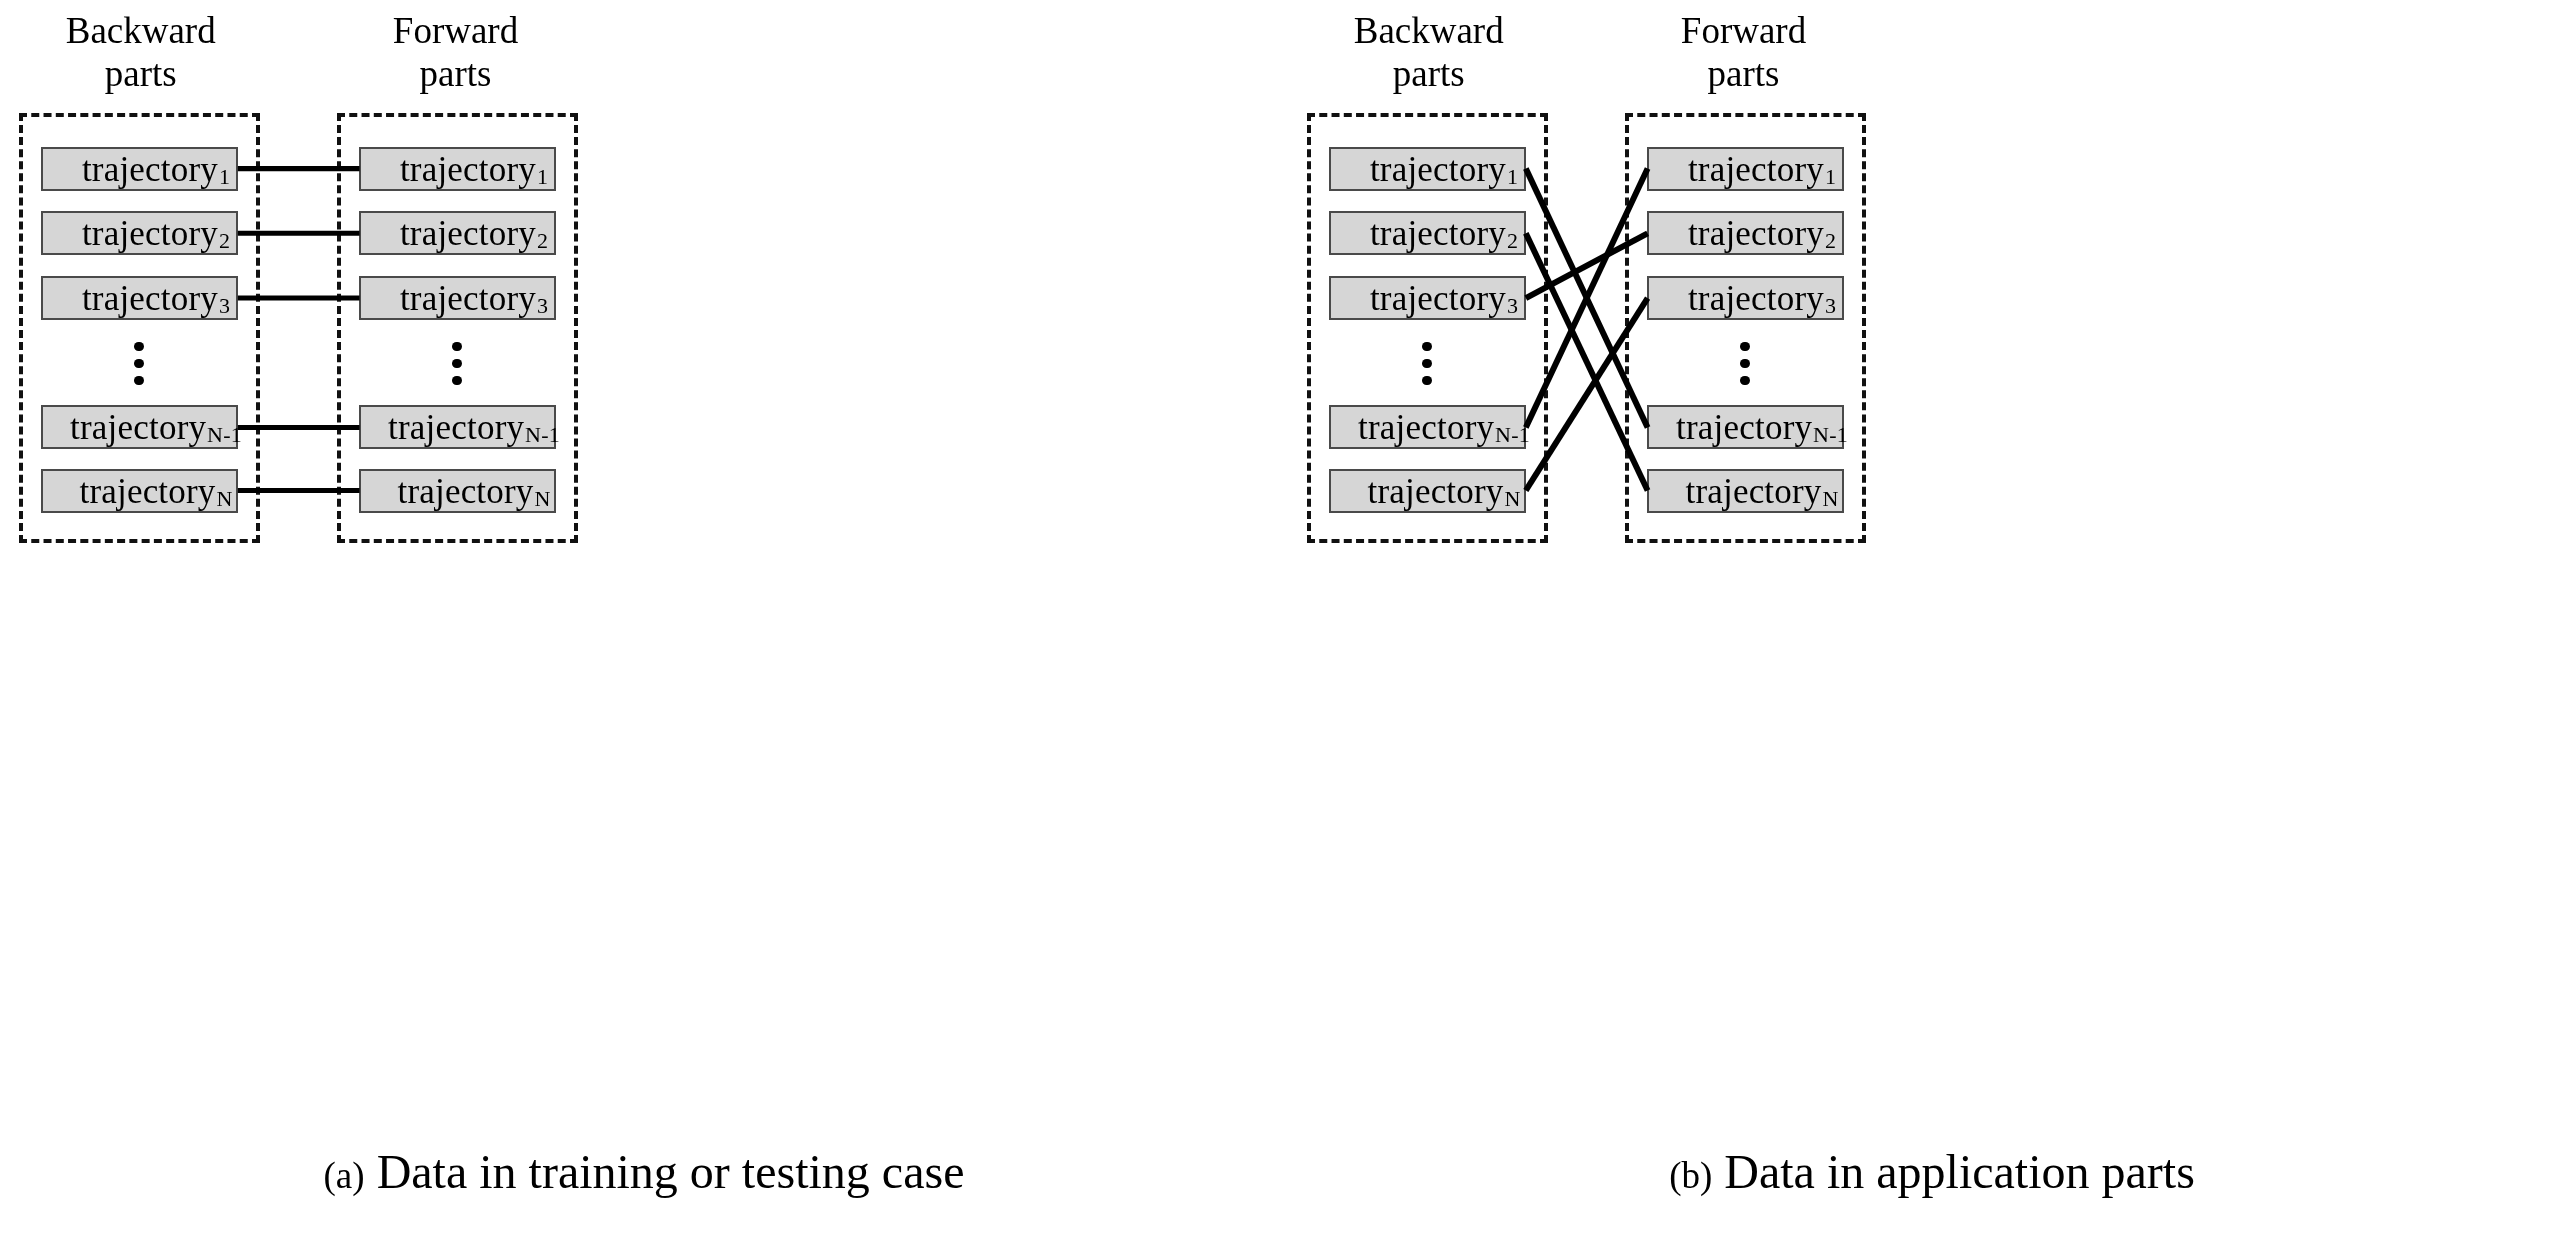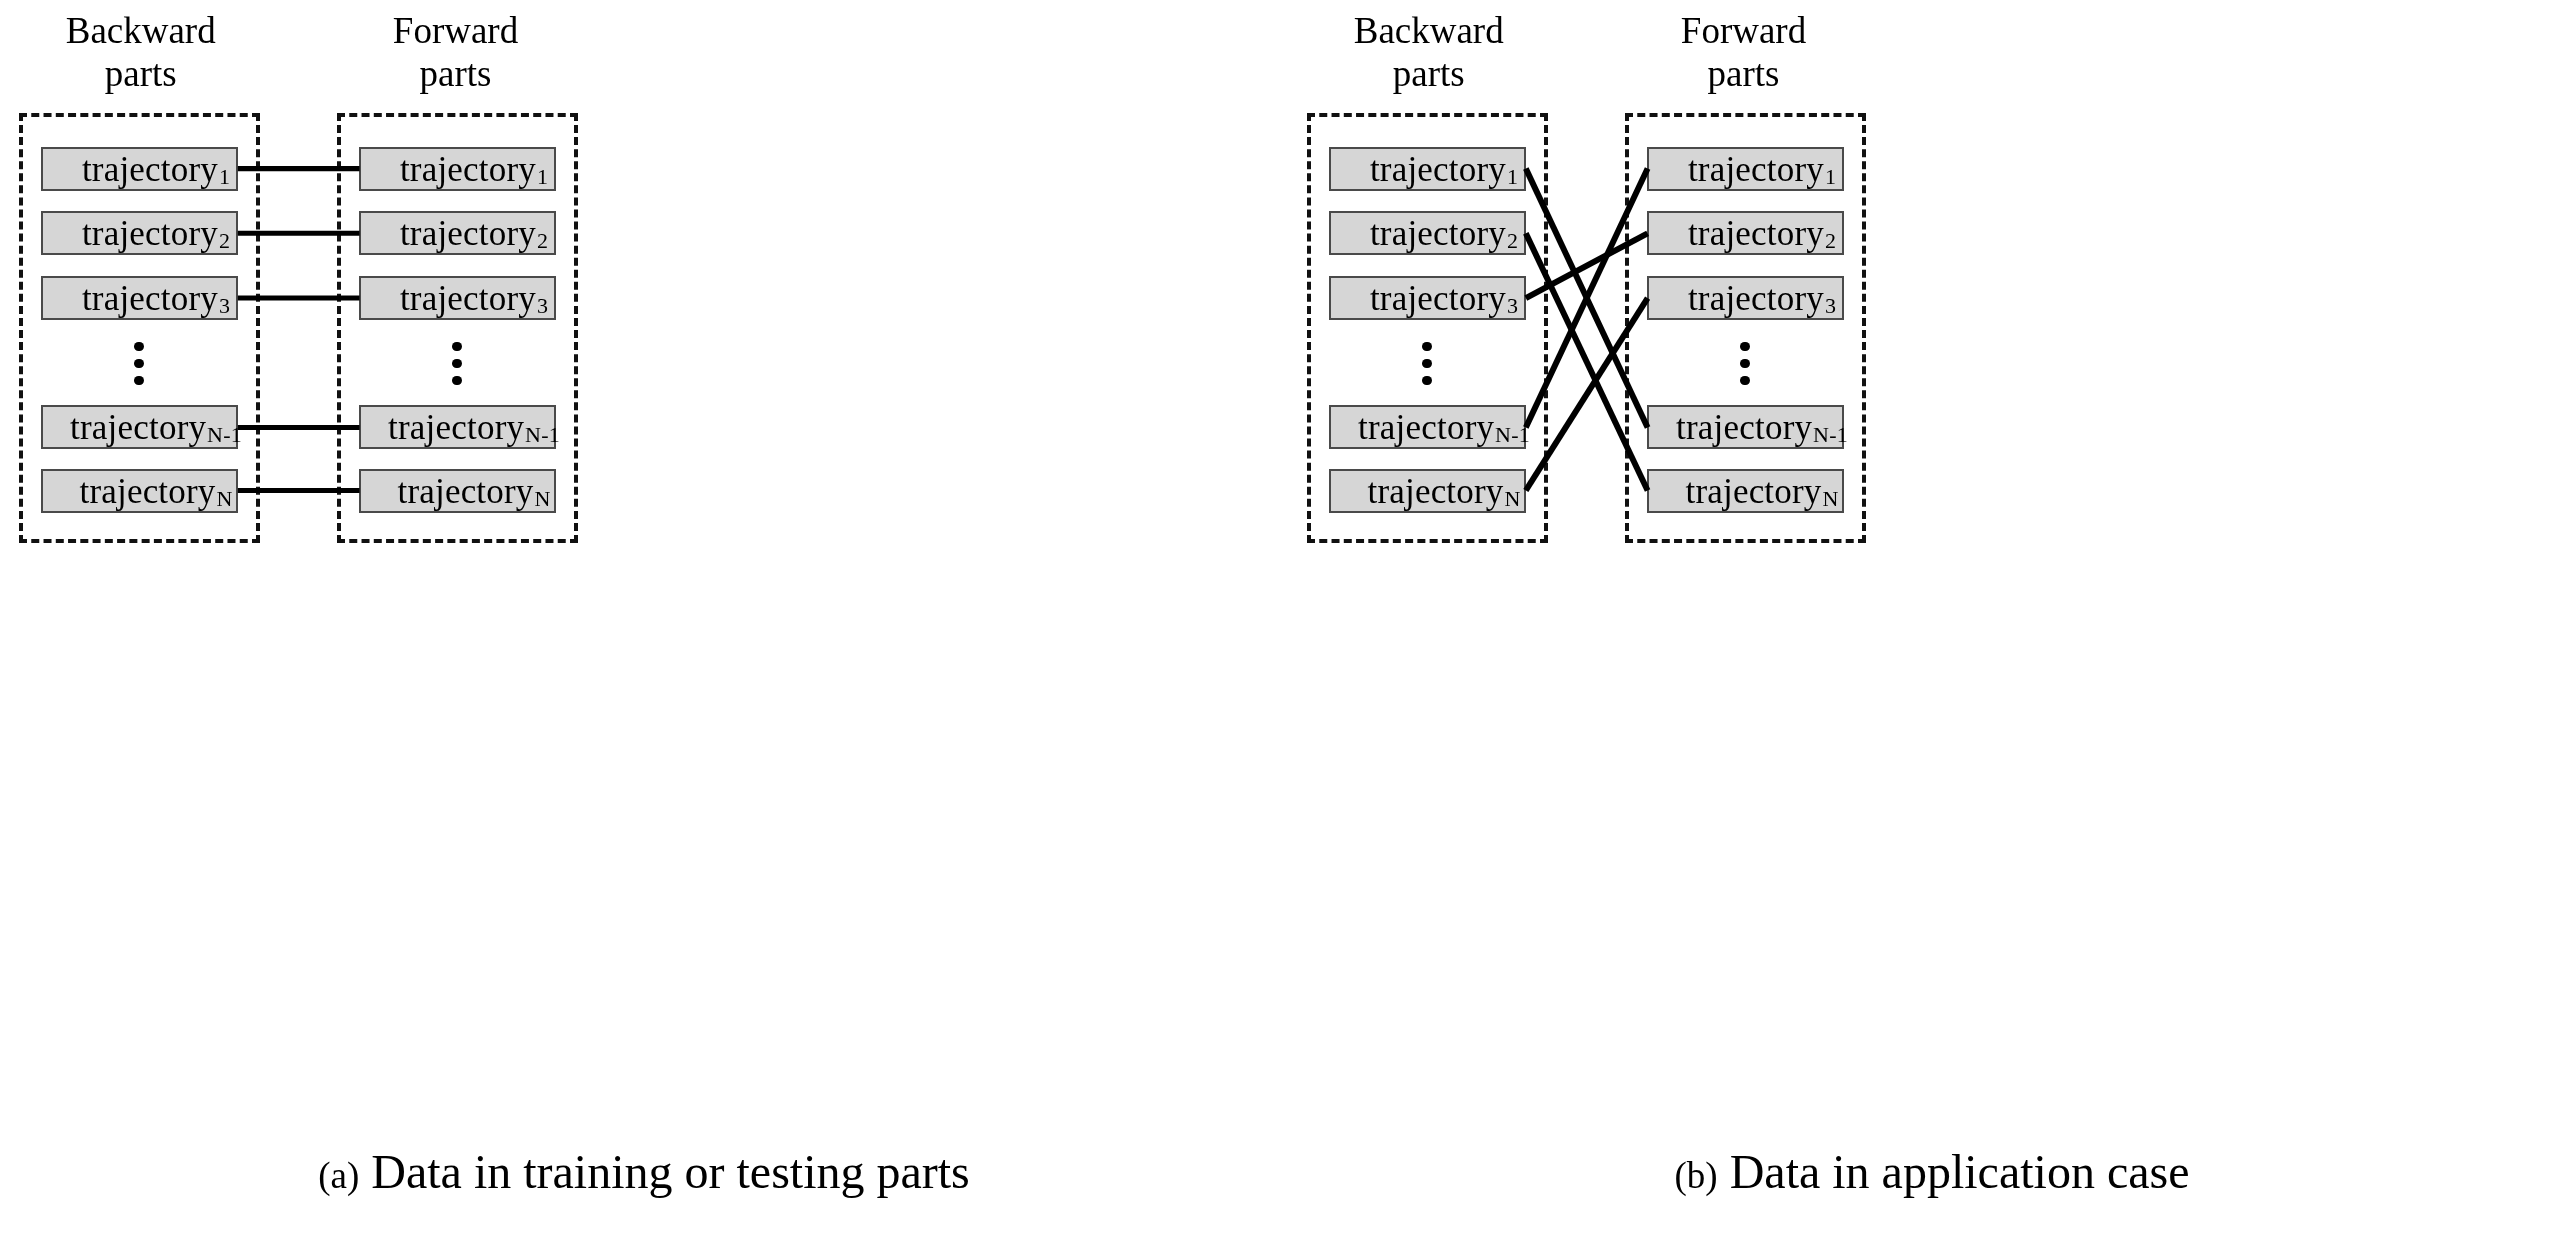--- a/index.html
+++ b/index.html
@@ -188,21 +188,21 @@
         <line x1="279" y1="198" x2="422" y2="198"></line>
         <line x1="279" y1="274" x2="422" y2="274"></line>
         <line x1="279" y1="350" x2="422" y2="350"></line>
         <line x1="279" y1="502" x2="422" y2="502"></line>
         <line x1="279" y1="576" x2="422" y2="576"></line>
       </g>
     </svg>
 
     <div class="caption" style="left:0; top:1148px;">
       <span class="tag">(a)</span>
-      <span>Data in training or testing parts</span>
+      <span>Data in training or testing case</span>
     </div>
   </div>
 
   <div class="panel panel-b">
 
     <div class="col-head" style="left:-12.8px; top:10.2px;">Backward
 parts</div>
     <div class="col-head" style="left:302px; top:10.2px;">Forward
 parts</div>
 
@@ -266,18 +266,18 @@
         <line x1="279" y1="198" x2="422" y2="502"></line>
         <line x1="279" y1="274" x2="422" y2="576"></line>
         <line x1="279" y1="350" x2="422" y2="274"></line>
         <line x1="279" y1="502" x2="422" y2="198"></line>
         <line x1="279" y1="576" x2="422" y2="350"></line>
       </g>
     </svg>
 
     <div class="caption" style="left:0; top:1148px;">
       <span class="tag">(b)</span>
-      <span>Data in application case</span>
+      <span>Data in application parts</span>
     </div>
   </div>
 
 </div>
 
 
 </body></html>

